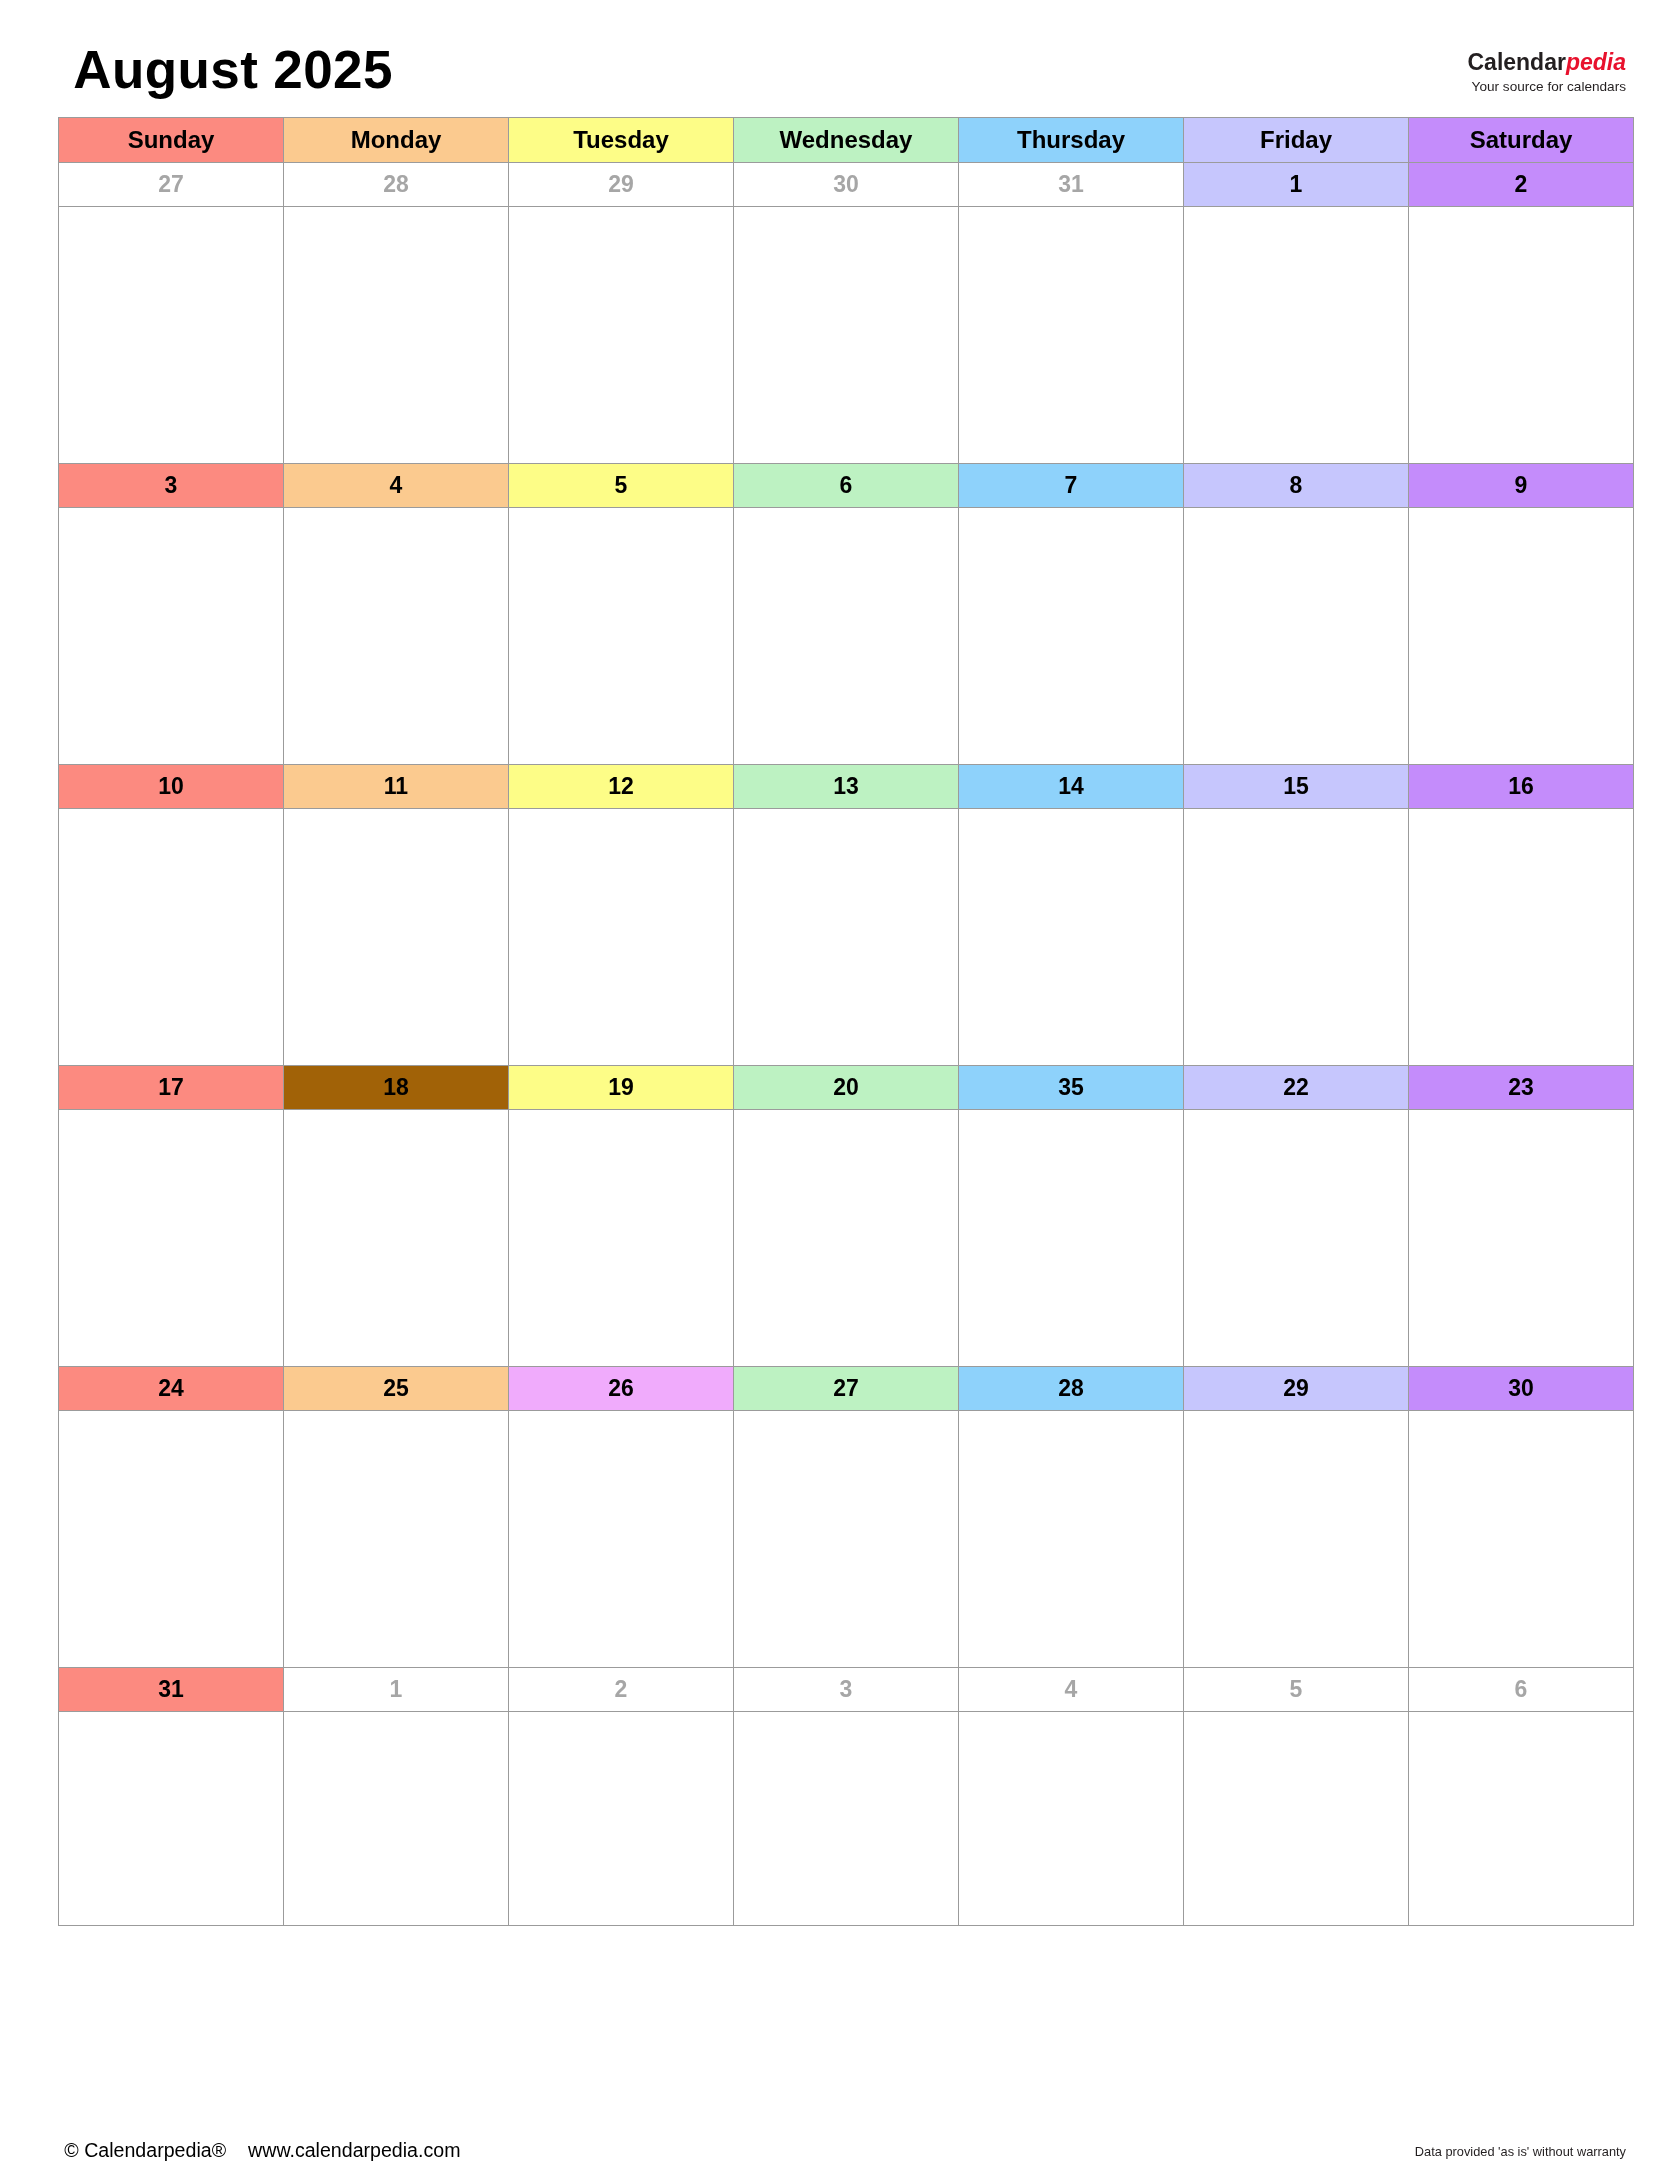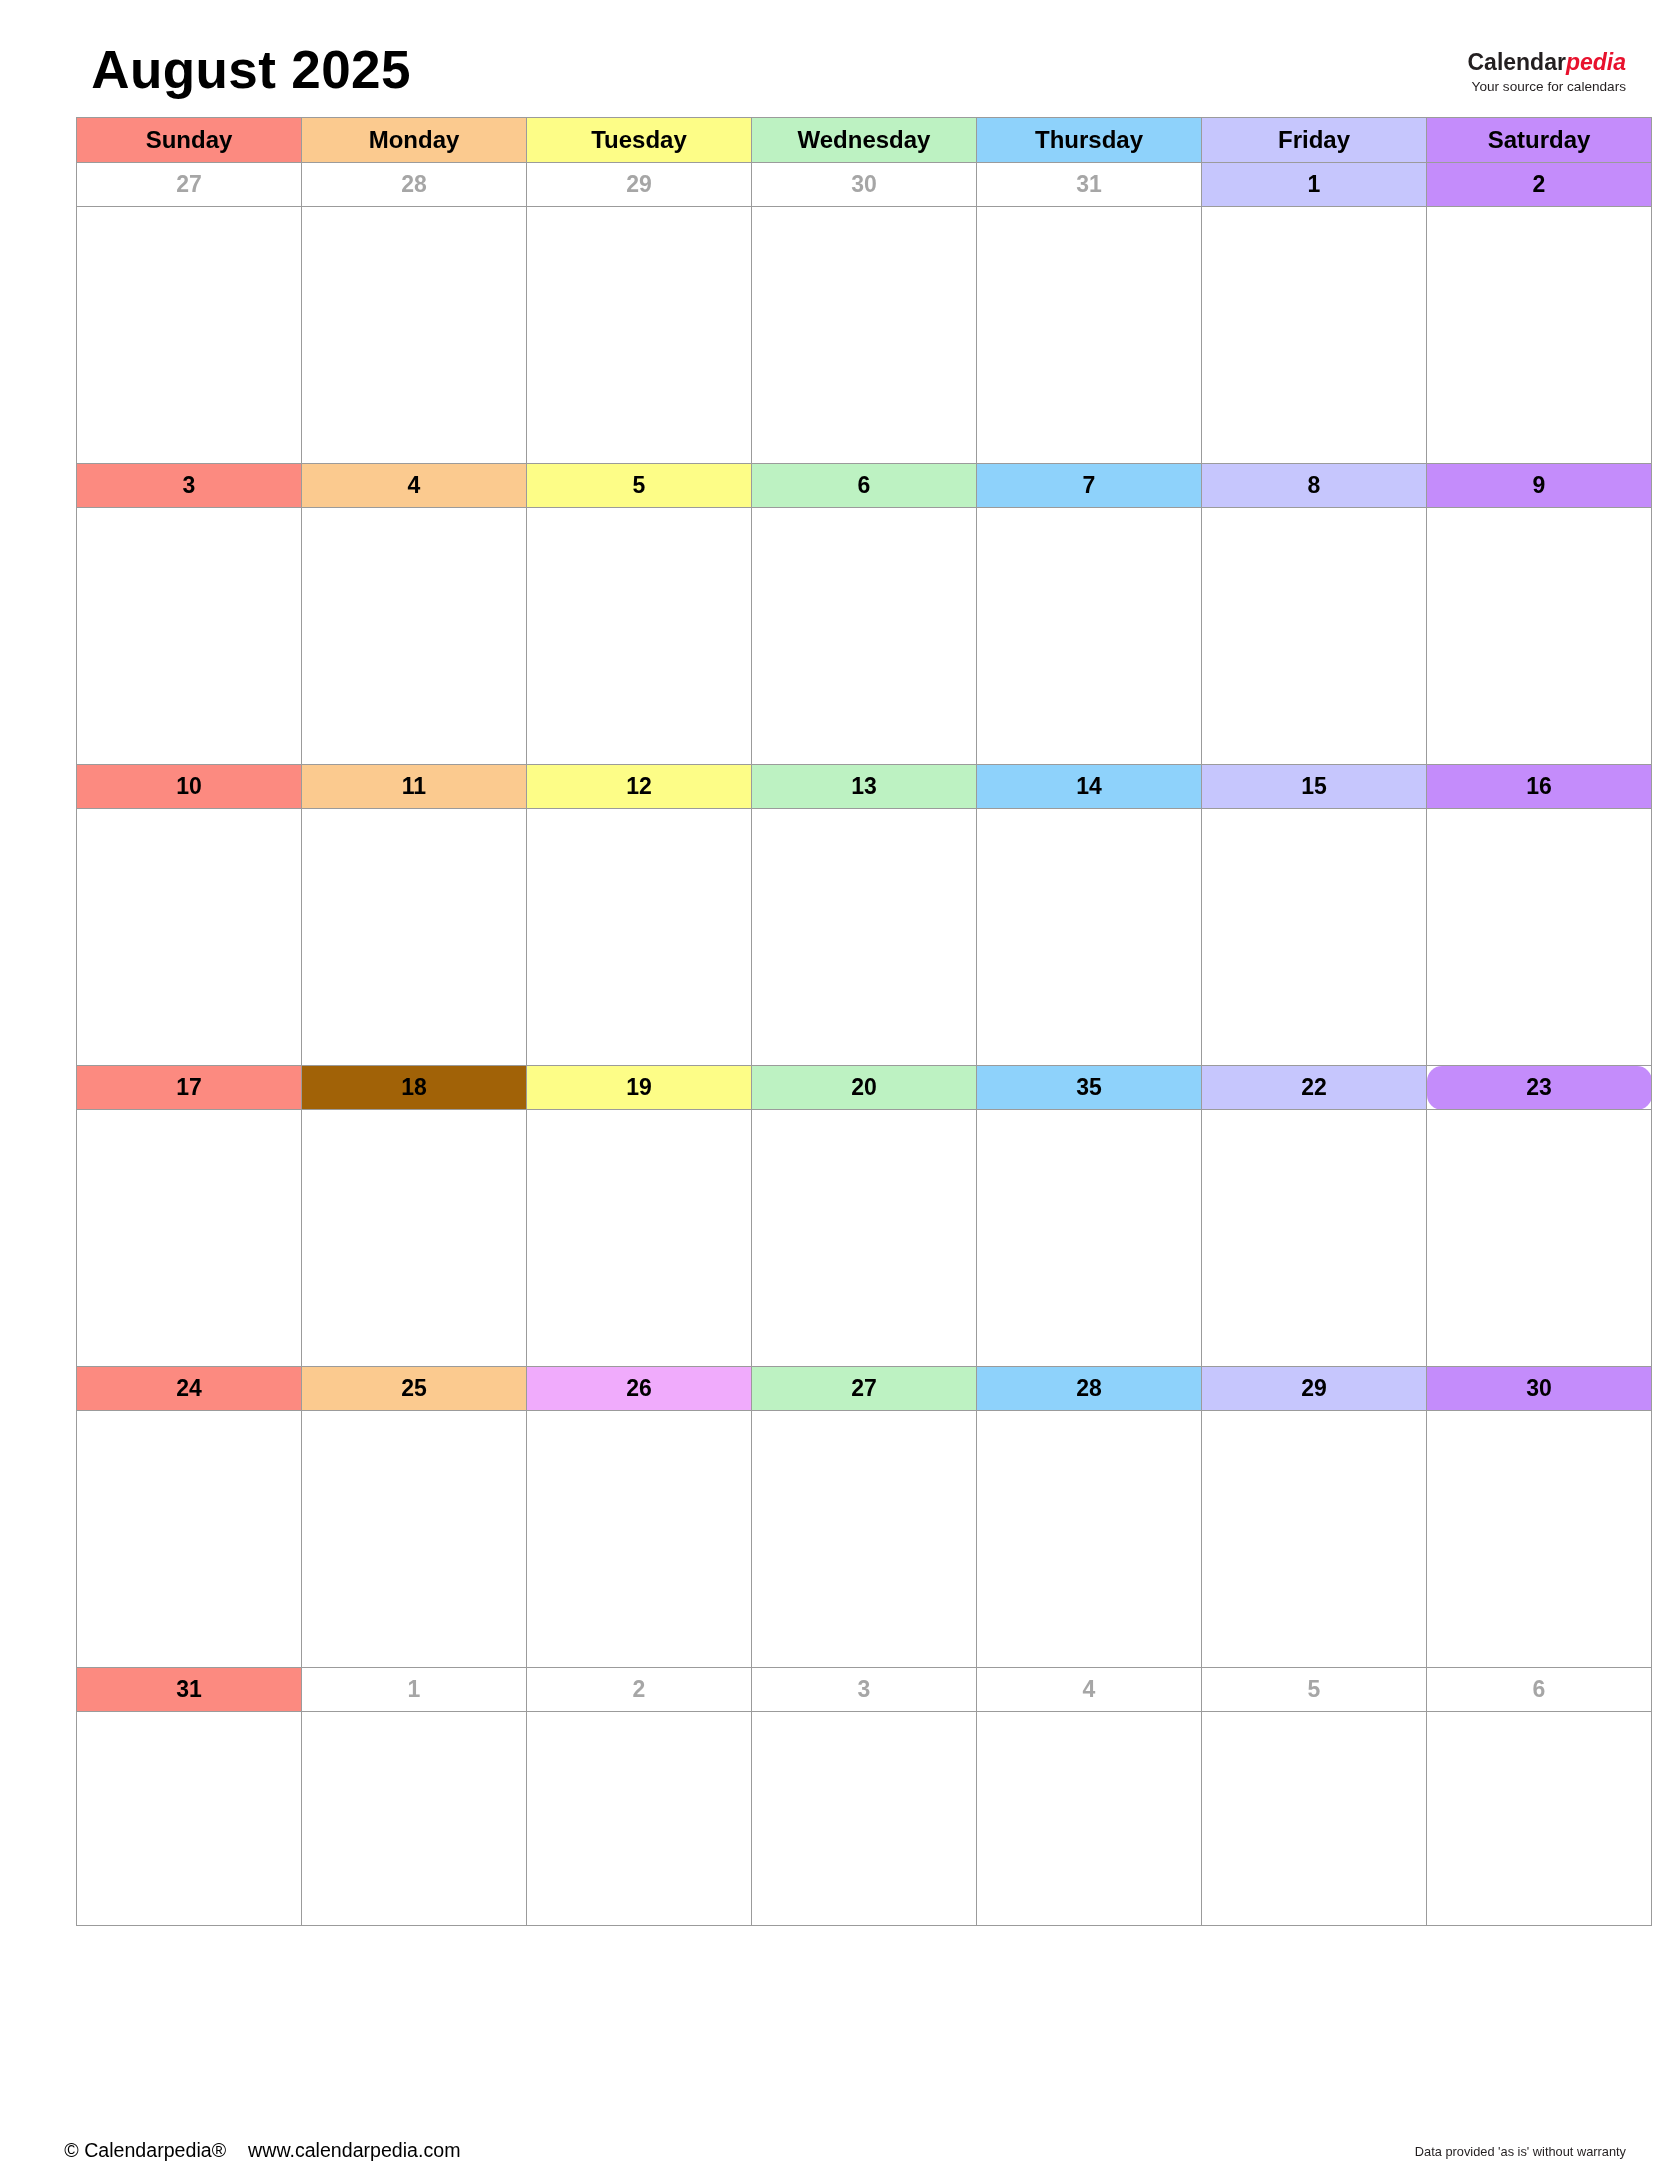--- a/index.html
+++ b/index.html
@@ -11,21 +11,21 @@
     width: 1675px;
     height: 2181px;
     font-family: "Liberation Sans", sans-serif;
     -webkit-font-smoothing: antialiased;
   }
   .page {
     position: relative;
     width: 1675px;
     height: 2181px;
     box-sizing: border-box;
-    padding: 34px 49px 0 76px;
+    padding: 34px 49px 0 58px;
   }
 
   
   .header {
     position: relative;
     height: 83px;
   }
   .title {
     position: absolute;
     left: 15.3px;
@@ -213,21 +213,21 @@
         <td class="cell"></td>
       </tr>
 
       <tr>
         <td class="daynum" style="background: rgb(252, 138, 128);">17</td>
         <td class="daynum" style="background: #a16207;">18</td>
         <td class="daynum" style="background: rgb(253, 253, 135);">19</td>
         <td class="daynum" style="background: rgb(189, 242, 194);">20</td>
         <td class="daynum" style="background: rgb(142, 210, 251);">35</td>
         <td class="daynum" style="background: rgb(198, 198, 253);">22</td>
-        <td class="daynum" style="background: rgb(196, 140, 251); border-radius: 15px;">23</td>
+        <td class="daynum" style="background: rgb(196, 140, 251);">23</td>
       </tr>
       <tr>
         <td class="cell"></td>
         <td class="cell"></td>
         <td class="cell"></td>
         <td class="cell"></td>
         <td class="cell"></td>
         <td class="cell"></td>
         <td class="cell"></td>
       </tr>

